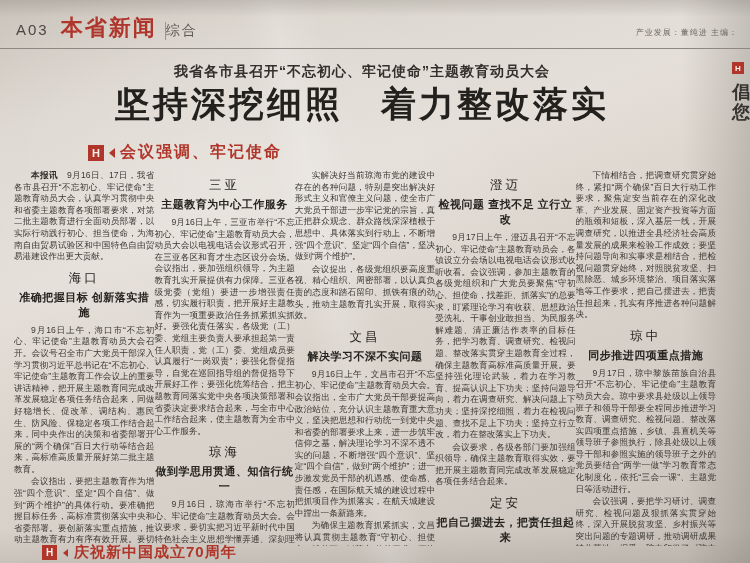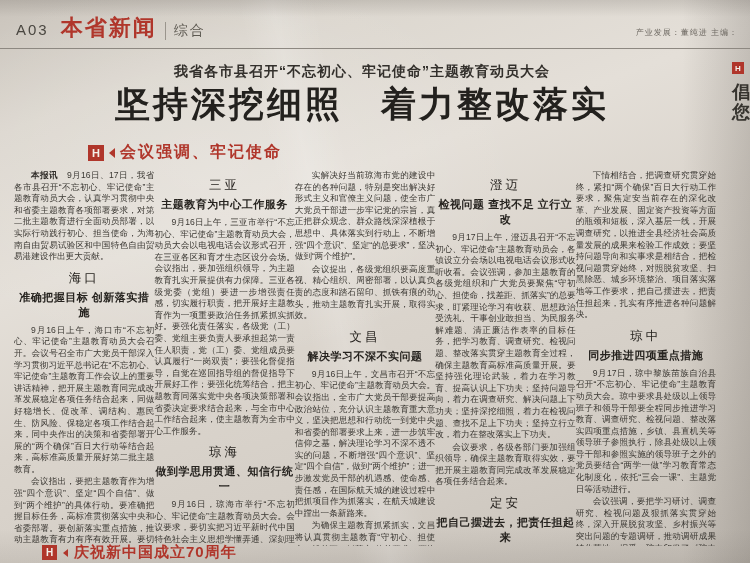--- a/index.html
+++ b/index.html
@@ -26,42 +26,42 @@
   #sheet { position:absolute; inset:0; z-index:2; }
 
   
   .pagehead {
     display:flex; align-items:baseline;
     padding:13px 12px 5px 16px;
     border-bottom:1px solid #8d8881;
   }
   .pagenum { font-size:15px; letter-spacing:2px; color:#4a4741; }
   .sectionname { font-size:22px; font-weight:bold; color:#b0362b; margin-left:12px; letter-spacing:2px; }
-  .sectionsub { font-size:14px; color:#5d5951; margin-left:8px; padding-left:8px; border-left:1px solid #9a958d; letter-spacing:2px; }
+  .sectionsub { font-size:14px; color:#5d5951; margin-left:8px; padding-left:0; border-left:1px solid #9a958d; letter-spacing:2px; }
   .masthead { margin-left:auto; font-size:8px; color:#6e6962; white-space:nowrap; letter-spacing:1px; }
 
   
   .headblock { width:724px; text-align:center; padding-top:14px; }
   .kicker { font-size:14px; font-weight:bold; color:#33302c; letter-spacing:1px; }
   .mainhead { font-size:35px; font-weight:bold; color:#23211e; letter-spacing:3px; }
 
   
   .seriesrow { display:flex; align-items:center; gap:5px; margin:14px 0 4px 88px; }
   .hbadge {
     width:16px; height:16px; background:#b0362b; color:#f3efe9;
     font-weight:bold; font-size:11px; display:flex; align-items:center; justify-content:center;
     flex:0 0 auto;
   }
   .hbadge.small { width:12px; height:12px; font-size:8px; }
   .tri { width:0; height:0; border-top:5px solid transparent; border-bottom:5px solid transparent; border-right:6px solid #b0362b; }
   .serieslabel { font-size:16px; font-weight:bold; color:#b0362b; letter-spacing:2px; }
 
   
   .content { position:absolute; left:0; right:30px; top:168px; bottom:0; padding:2px 4px 0 14px; }
-  .cols { display:flex; height:376px; overflow:hidden; }
+  .cols { display:flex; height:376px; overflow:hidden;justify-content:flex-end; }
   .col { flex:1 1 0; overflow:hidden; }
   .para {
     font-size:8.6px; line-height:11.6px; text-align:justify; color:#3b3833;
     text-indent:17px; margin-bottom:1px;
   }
   .para strong { color:#2e2b27; }
   .city { text-align:center; font-weight:normal; font-size:12.5px; color:#26231f; letter-spacing:3px; margin:7px 0 3px; }
   .city-sub { text-align:center; font-weight:bold; font-size:11px; color:#26231f; margin:0 0 5px; letter-spacing:.5px; }
 
   
@@ -124,21 +124,21 @@
         </div>
         <div class="col">
           <div class="city">三亚</div>
           <div class="city-sub">主题教育为中心工作服务</div>
           <div class="para">9月16日上午，三亚市举行“不忘初心、牢记使命”主题教育动员大会，动员大会以电视电话会议形式召开，在三亚各区和育才生态区设分会场。会议指出，要加强组织领导，为主题教育扎实开展提供有力保障。三亚各级党委（党组）要进一步增强责任感，切实履行职责，把开展好主题教育作为一项重要政治任务抓紧抓实抓好。要强化责任落实，各级党（工）委、党组主要负责人要承担起第一责任人职责，党（工）委、党组成员要认真履行“一岗双责”；要强化督促指导，自觉在巡回指导组的督促指导下开展好工作；要强化统筹结合，把主题教育同落实党中央各项决策部署和省委决定要求结合起来，与全市中心工作结合起来，使主题教育为全市中心工作服务。</div>
           <div class="city">琼海</div>
           <div class="city-sub">做到学思用贯通、知信行统一</div>
           <div class="para">9月16日，琼海市举行“不忘初心、牢记使命”主题教育动员大会。会议要求，要切实把习近平新时代中国特色社会主义思想学懂弄通、深刻理解其核心要义和实践要求，真正做到学思用贯通、知信行统一。充分利用开展“不忘初心、牢记使命”主题教育的契机，认真贯彻新时代党的建设要求，采取各种行之有效的措施，切</div>
         </div>
         <div class="col">
-          <div class="para">实解决好当前琼海市党的建设中存在的各种问题，特别是突出解决好形式主义和官僚主义问题，使全市广大党员干部进一步牢记党的宗旨，真正把群众观念、群众路线深深植根于思想中、具体落实到行动上，不断增强“四个意识”、坚定“的总要求”，坚决做到“两个维护”。</div>
+          <div class="para">实解决好当前琼海市党的建设中存在的各种问题，特别是突出解决好形式主义和官僚主义问题，使全市广大党员干部进一步牢记党的宗旨，真正把群众观念、群众路线深深植根于思想中、具体落实到行动上，不断增强“四个意识”、坚定“四个自信”，坚决做到“两个维护”。</div>
           <div class="para">会议提出，各级党组织要高度重视、精心组织、周密部署，以认真负责的态度和踏石留印、抓铁有痕的劲头，推动主题教育扎实开展，取得实效。</div>
           <div class="city">文昌</div>
           <div class="city-sub">解决学习不深不实问题</div>
           <div class="para">9月16日上午，文昌市召开“不忘初心、牢记使命”主题教育动员大会。会议指出，全市广大党员干部要提高政治站位，充分认识主题教育重大意义，坚决把思想和行动统一到党中央和省委的部署要求上来，进一步筑牢信仰之基，解决理论学习不深不透不实的问题，不断增强“四个意识”、坚定“四个自信”，做到“两个维护”；进一步激发党员干部的机遇感、使命感、责任感，在国际航天城的建设过程中把抓项目作为抓落实，在航天城建设中蹚出一条新路来。</div>
           <div class="para">为确保主题教育抓紧抓实，文昌将认真贯彻主题教育“守初心、担使命，找差距、抓落实”的总要求，严格落实中央“基层减负年”、省委“政策落实年”以及市委“营商环境建设年”的部署，勇于担当负责，积极主动作为。</div>
         </div>
         <div class="col">
           <div class="city">澄迈</div>
           <div class="city-sub">检视问题 查找不足 立行立改</div>
           <div class="para">9月17日上午，澄迈县召开“不忘初心、牢记使命”主题教育动员会，各镇设立分会场以电视电话会议形式收听收看。会议强调，参加主题教育的各级党组织和广大党员要聚焦“守初心、担使命，找差距、抓落实”的总要求，盯紧理论学习有收获、思想政治受洗礼、干事创业敢担当、为民服务解难题、清正廉洁作表率的目标任务，把学习教育、调查研究、检视问题、整改落实贯穿主题教育全过程，确保主题教育高标准高质量开展。要坚持强化理论武装，着力在学习教育、提高认识上下功夫；坚持问题导向，着力在调查研究、解决问题上下功夫；坚持深挖细照，着力在检视问题、查找不足上下功夫；坚持立行立改，着力在整改落实上下功夫。</div>

